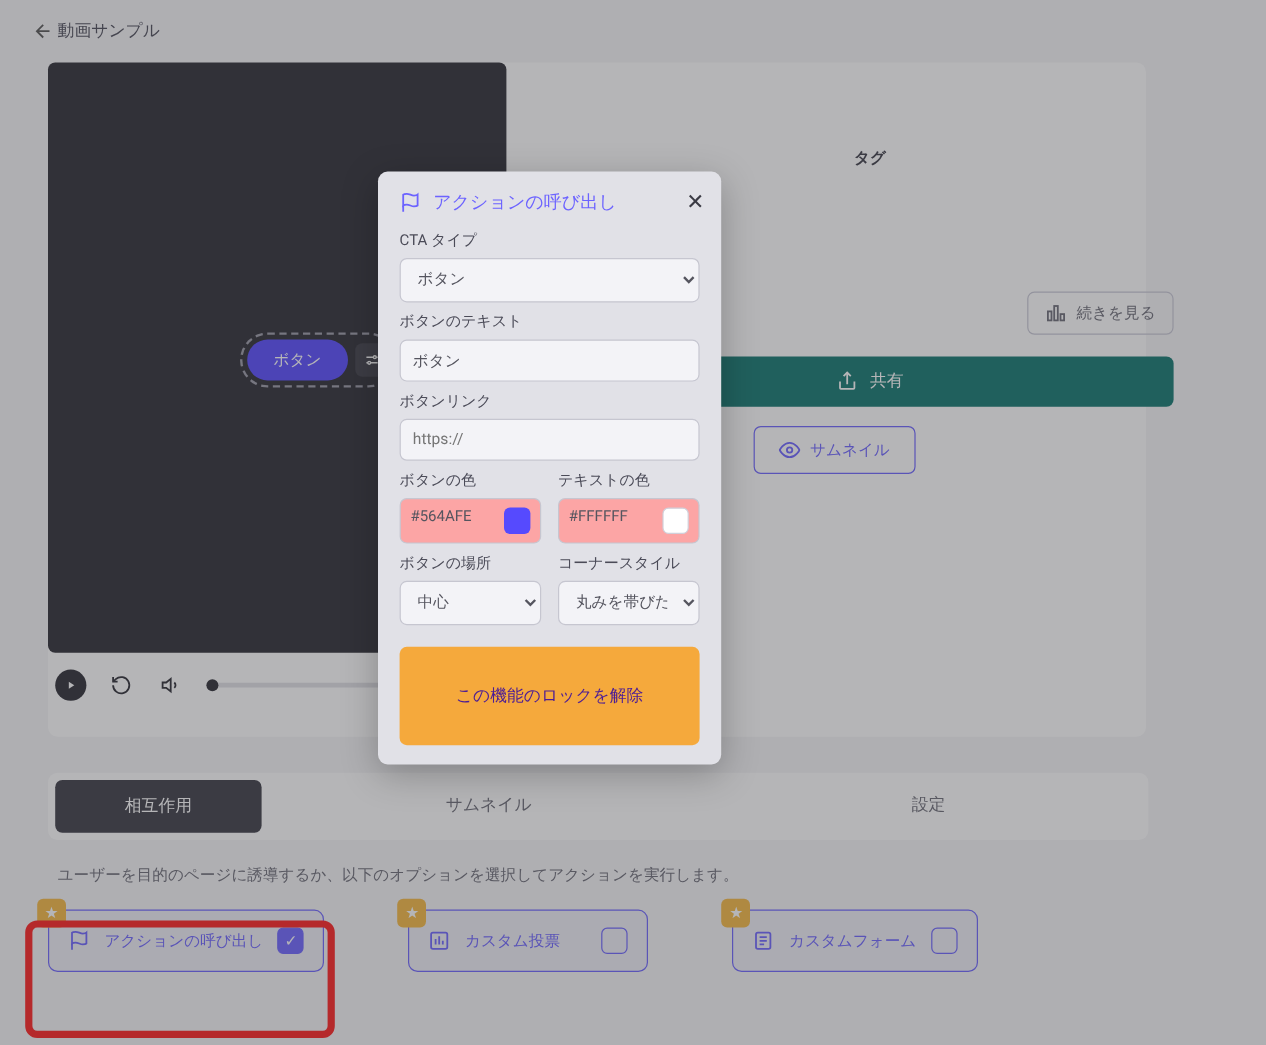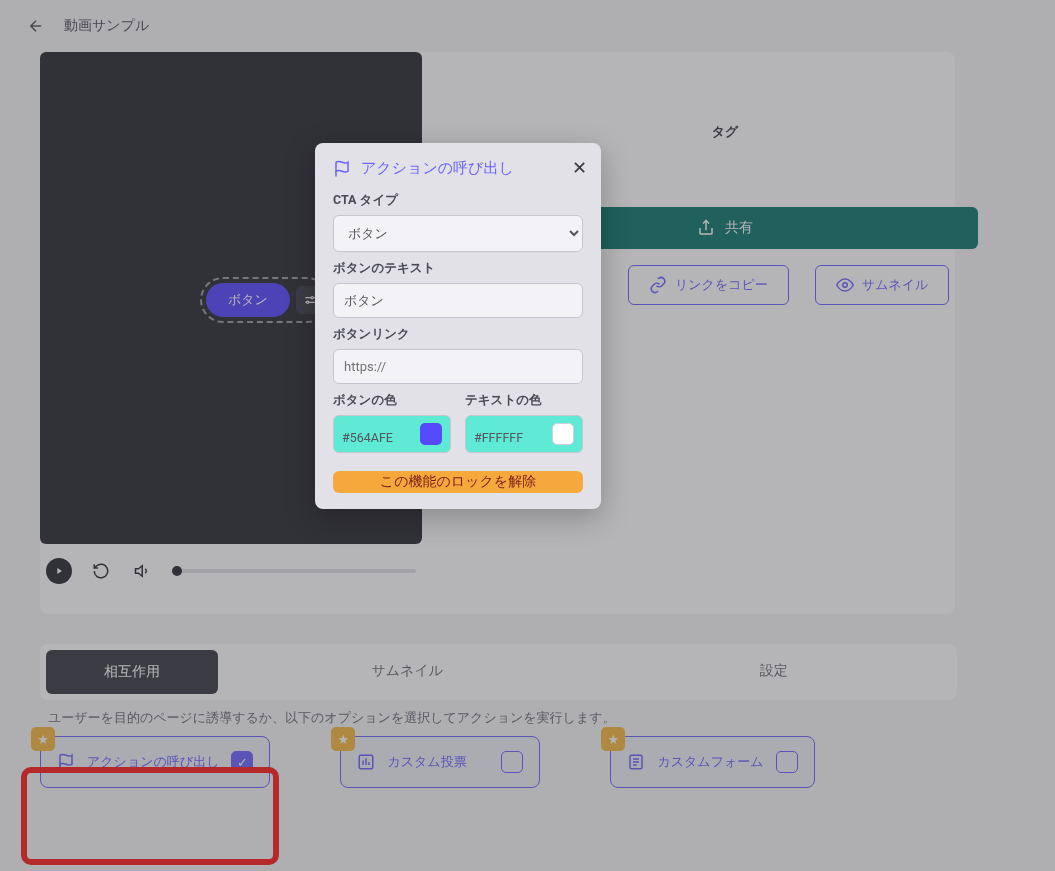--- a/index.html
+++ b/index.html
@@ -1,18 +1,18 @@
 <!DOCTYPE html>
 <html><head>
 <meta charset="utf-8">
 <style>
 * { margin: 0; padding: 0; box-sizing: border-box; font-family: -apple-system, BlinkMacSystemFont, "Segoe UI", Roboto, sans-serif; }
 body { background: #f5f5f7; width: 1055px; height: 871px; position: relative; overflow: hidden; }
 
-.topbar { display: flex; align-items: center; padding: 14px 24px; gap: 16px; }
+.topbar { display: flex; align-items: center; padding: 14px 24px; }
 .back-arrow { width: 24px; height: 24px; display: flex; align-items: center; justify-content: center; cursor: pointer; color: #555; }
 .page-title { font-size: 14px; color: #4b4b58; }
 
 .main-card { background: #fff; margin: 0 100px 0 40px; border-radius: 8px; padding: 0 0 30px 0; position: relative; }
 .main-row { display: flex; }
 
 .video-area { width: 382px; margin: 0 0 0 0; }
 .video-box { background: #2b2b33; border-radius: 6px; height: 492px; width: 382px; position: relative; }
 .cta-pulse { position: absolute; top: 225px; left: 160px; border: 2px dashed #9a9aa6; border-radius: 26px; padding: 4px; display: flex; align-items: center; gap: 6px; }
 .cta-btn { background: #564afe; color: #fff; border: none; border-radius: 20px; padding: 8px 22px; font-size: 13px; }
@@ -34,42 +34,42 @@
 .more-btn { border:1.5px solid #c9c9d6; border-radius:6px; padding: 8px 14px; font-size:13px; color:#6b6b76; display:inline-flex; align-items:center; gap:8px; }
 
 .share-btn { width: 506px; background:#0f766e; color:#fff; border:none; border-radius:6px; padding: 12px 0; font-size:14px; display:flex; align-items:center; justify-content:center; gap:10px; margin-top: 18px;}
 .link-row { display:flex; gap: 26px; margin-top: 16px; }
 .outline-btn { border:1.5px solid #6c63ff; color:#6c63ff; background:transparent; border-radius:6px; padding: 10px 20px; font-size:13px; display:inline-flex; align-items:center; gap:8px; }
 
 .tabs-card { margin: 30px 60px 0 40px; }
 .tabs-row { display:flex; background:#fff; border-radius:8px; overflow:hidden; width: 917px; }
 .tab { flex:1; text-align:center; padding: 18px 0; font-size:14px; color:#6b6b76; cursor:pointer; }
 .tab.active { background:#3a3a44; color:#fff; border-radius:6px; margin: 6px; padding:13px 0; flex: 0 0 172px;}
-.desc-text { font-size:13px; color:#6b6b76; margin: 9px 8px; }
+.desc-text { font-size:13px; color:#6b6b76; margin: 20px 8px; }
 
 .option-row { display:flex; gap: 70px; padding: 0 0 0 0; }
 .option-card { border:1.5px solid #6c63ff; border-radius:8px; padding: 14px 16px; display:flex; align-items:center; gap:12px; color:#6c63ff; font-size:13px; position:relative; min-width: 200px; background: rgba(108,99,255,0.04); }
 .option-card .chk { width:22px; height:22px; border:1.5px solid #6c63ff; border-radius:5px; margin-left:auto; display:flex; align-items:center; justify-content:center; }
 .option-card.selected .chk { background:#6c63ff; color:#fff; }
 .option-card .star-badge { position:absolute; top:-10px; left:-10px; background:#f5b941; width:24px; height:24px; border-radius:5px; display:flex; align-items:center; justify-content:center; color:#fff; }
 .highlight-box { position:absolute; border:6px solid #ff1d1d; border-radius:10px; pointer-events:none; }
 
 .overlay { position:absolute; inset:0; background:rgba(60,60,65,0.38); }
 .modal { position:absolute; top:143px; left:315px; width:286px; background:#e1e1e7; border-radius:8px; padding: 16px 18px; box-shadow: 0 8px 30px rgba(0,0,0,0.25);}
 .modal-head { display:flex; align-items:center; gap:10px; margin-bottom: 14px;}
 .modal-title { color:#6c63ff; font-size:15px; font-weight:500; }
 .modal-close { position:absolute; top:14px; right:14px; font-size:18px; color:#3a3a44; cursor:pointer; }
-.m-label { font-size:12.5px; color:#4b4b58; margin: 8px 0 6px; font-weight:700;}
+.m-label { font-size:12.5px; color:#4b4b58; margin: 8px 0 6px; font-weight:400;}
 .m-select, .m-input { width: 100%; border:1px solid #c6c6d0; border-radius:6px; padding: 9px 10px; font-size:13px; background:#f3f3f7; color:#55555f;}
 .m-row { display:flex; gap: 14px; }
 .m-col { flex:1; }
-.color-wrap { display:flex; align-items:flex-end; border:1px solid #c6c6d0; border-radius:6px; background:#5eead4; padding: 7px 8px; gap:8px;}
+.color-wrap { display:flex; align-items:flex-start; border:1px solid #c6c6d0; border-radius:6px; background:#fca5a5; padding: 7px 8px; gap:8px;}
 .color-wrap span { font-size:12.5px; color:#55555f; }
 .swatch { width:22px; height:22px; border-radius:5px; margin-left:auto; }
-.unlock-btn { width:100%; background:#f5a93c; color:#7f1d1d; border:none; border-radius:6px; padding: 2px 0; font-size:14px; margin-top:18px;}
+.unlock-btn { width:100%; background:#f5a93c; color:#4c1d95; border:none; border-radius:6px; padding: 32px 0; font-size:14px; margin-top:18px;}
 .ficon { width:18px; height:18px; }
 </style>
 </head>
 <body>
 
 <div class="topbar">
   <div class="back-arrow">
     <svg class="ficon" viewBox="0 0 24 24" fill="none" stroke="currentColor" stroke-width="2">
         <path d="M19 12H5m7-7l-7 7 7 7"></path>
       </svg>
@@ -116,39 +116,43 @@
       </div>
     </div>
 
     <div class="right-col">
       <div class="input-box" style="margin-top:-4px; visibility:hidden;">placeholder</div>
       <div class="tag-label">タグ</div>
       <div class="add-tag">
         <span class="plus">+</span>
         <span>追加</span>
       </div>
+      <div class="view-row">
+        <div class="view-count">0</div>
+        <div class="more-btn">
+          <svg class="ficon" viewBox="0 0 24 24" fill="none" stroke="#6b6b76" stroke-width="2">
+              <rect x="3" y="10" width="4" height="10"></rect>
+              <rect x="10" y="4" width="4" height="16"></rect>
+              <rect x="17" y="13" width="4" height="7"></rect>
+            </svg>
+          <span>続きを見る</span>
+        </div>
+      </div>
       <button class="share-btn">
         <svg class="ficon" viewBox="0 0 24 24" fill="none" stroke="#fff" stroke-width="2">
             <path d="M4 12v7a1 1 0 0 0 1 1h14a1 1 0 0 0 1-1v-7"></path>
             <path d="m16 6-4-4-4 4"></path>
             <path d="M12 2v13"></path>
           </svg>
         <span>共有</span>
       </button>
       <div class="link-row">
         <button class="outline-btn" style="visibility:hidden; width:130px;">x</button>
         <button class="outline-btn">
           <svg class="ficon" viewBox="0 0 24 24" fill="none" stroke="#6c63ff" stroke-width="2">
-              <path d="M10 13a5 5 0 0 0 7 0l3-3a5 5 0 0 0-7-7l-1 1"></path>
-              <path d="M14 11a5 5 0 0 0-7 0l-3 3a5 5 0 0 0 7 7l1-1"></path>
-            </svg>
-          <span>リンクをコピー</span>
-        </button>
-        <button class="outline-btn">
-          <svg class="ficon" viewBox="0 0 24 24" fill="none" stroke="#6c63ff" stroke-width="2">
               <path d="M1 12s4-8 11-8 11 8 11 8-4 8-11 8-11-8-11-8z"></path>
               <circle cx="12" cy="12" r="3"></circle>
             </svg>
           <span>サムネイル</span>
         </button>
       </div>
     </div>
   </div>
 </div>
 
@@ -227,15 +231,29 @@
     </div>
     <div class="m-col">
       <div class="m-label">テキストの色</div>
       <div class="color-wrap">
         <span>#FFFFFF</span>
         <div class="swatch" style="background:#FFFFFF; border:1px solid #d0d0da;"></div>
       </div>
     </div>
   </div>
 
+  <div class="m-row">
+    <div class="m-col">
+      <div class="m-label">ボタンの場所</div>
+      <select class="m-select">
+        <option>中心</option>
+      </select>
+    </div>
+    <div class="m-col">
+      <div class="m-label">コーナースタイル</div>
+      <select class="m-select">
+        <option>丸みを帯びた</option>
+      </select>
+    </div>
+  </div>
 
   <button class="unlock-btn">この機能のロックを解除</button>
 </div>
 
 </body></html>

